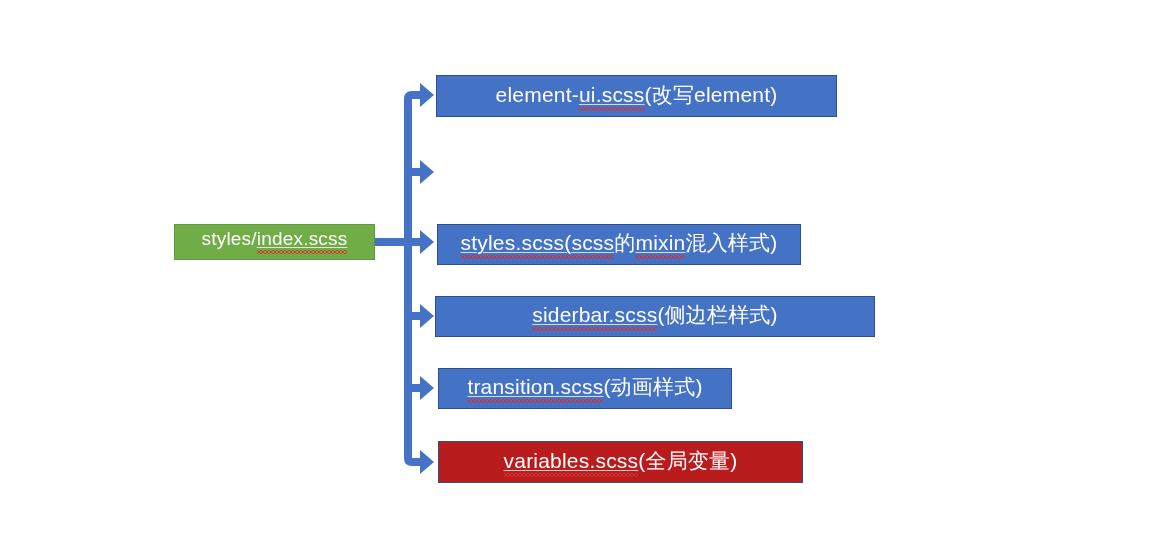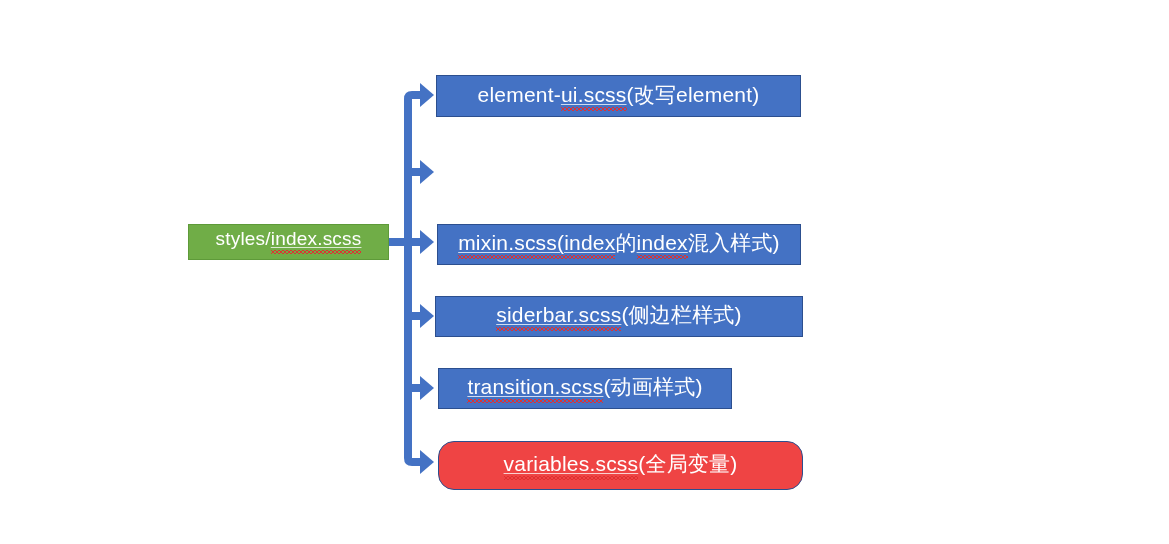--- a/index.html
+++ b/index.html
@@ -28,21 +28,20 @@
     color: #ffffff;
     letter-spacing: 0.2px;
     white-space: nowrap;
     line-height: 1.1;
   }
   .node-root {
     background: #70AD47;
     border: 1px solid #5e9a39;
     font-size: 19px;
     padding-bottom: 6px;
-    margin-left: 14px;
   }
   .node-leaf {
     background: #4472C4;
     border: 1px solid #2c4f8f;
     font-size: 21px;
     padding-bottom: 3px;
   }
 
   
   .sp {
@@ -105,34 +104,34 @@
     <polygon points="420,376 434,388 420,400" fill="#4472C4"></polygon>
 
     <path d="M 408 454 L 408 458 Q 408 462 412 462 L 422 462" stroke="#4472C4" stroke-width="8" fill="none" stroke-linecap="butt"></path>
     <polygon points="420,450 434,462 420,474" fill="#4472C4"></polygon>
   </svg>
 
   <div class="node node-root" style="left: 174px; top: 224px; width: 201px; height: 36px; background: rgb(112, 173, 71); color: rgb(255, 255, 255);">
     <span>styles/<span class="sp">index.scss</span></span>
   </div>
 
-  <div class="node node-leaf" style="left: 436px; top: 75px; width: 365px; height: 42px; background: rgb(68, 114, 196); color: rgb(255, 255, 255);">
+  <div class="node node-leaf" style="left: 436px; top: 75px; width: 401px; height: 42px; background: rgb(68, 114, 196); color: rgb(255, 255, 255);">
     <span>element-<span class="sp">ui.scss</span>(改写element)</span>
   </div>
 
 
   <div class="node node-leaf" style="left: 437px; top: 224px; width: 364px; height: 41px; background: rgb(68, 114, 196); color: rgb(255, 255, 255);">
-    <span><span class="sp">mixin.scss(index</span>的<span class="sp">index</span>混入样式)</span>
+    <span><span class="sp">styles.scss(scss</span>的<span class="sp">mixin</span>混入样式)</span>
   </div>
 
-  <div class="node node-leaf" style="left: 435px; top: 296px; width: 368px; height: 41px; background: rgb(68, 114, 196); color: rgb(255, 255, 255);">
+  <div class="node node-leaf" style="left: 435px; top: 296px; width: 440px; height: 41px; background: rgb(68, 114, 196); color: rgb(255, 255, 255);">
     <span><span class="sp">siderbar.scss</span>(侧边栏样式)</span>
   </div>
 
   <div class="node node-leaf" style="left: 438px; top: 368px; width: 294px; height: 41px; background: rgb(68, 114, 196); color: rgb(255, 255, 255);">
     <span><span class="sp">transition.scss</span>(动画样式)</span>
   </div>
 
-  <div class="node node-leaf" style="left: 438px; top: 441px; width: 365px; height: 49px; background: #ef4444; color: rgb(255, 255, 255); border-radius: 16px;">
+  <div class="node node-leaf" style="left: 438px; top: 441px; width: 365px; height: 42px; background: #b91c1c; color: rgb(255, 255, 255);">
     <span><span class="sp">variables.scss</span>(全局变量)</span>
   </div>
 
 </div>
 
 </body></html>

